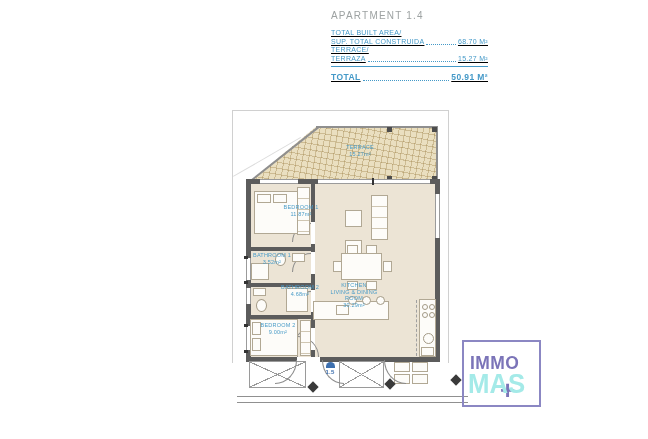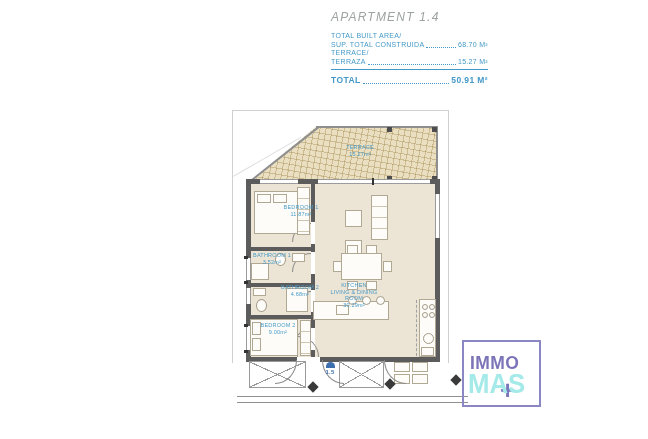--- a/index.html
+++ b/index.html
@@ -1,22 +1,22 @@
 <!DOCTYPE html>
 <html><head>
 <meta charset="utf-8">
 <style>
   html,body{margin:0;padding:0;background:#fff;}
   #canvas{position:relative;width:648px;height:439px;background:#fff;overflow:hidden;
           font-family:"Liberation Sans","DejaVu Sans",sans-serif;}
   .abs{position:absolute;}
   
   #summary{position:absolute;left:331px;top:10px;width:157px;}
-  .apt{font-size:12px;letter-spacing:1.2px;color:#9da2a2;font-style:italic;}
-  .sum{margin-top:8px;}
+  .apt{font-size:10px;letter-spacing:1.2px;color:#9da2a2;}
+  .sum{margin-top:8px;text-decoration:underline;}
   .srow1{font-size:7px;line-height:8.5px;color:#4499c8;letter-spacing:.3px;}
   .srow2{display:flex;align-items:flex-end;font-size:7px;line-height:8.5px;color:#4499c8;letter-spacing:.3px;}
   .lead{flex:1;border-bottom:1px dotted #4499c8;margin:0 2px 1px 2px;}
   .divider{border-top:1px solid #4499c8;margin-top:3px;}
   .trow{display:flex;align-items:flex-end;font-size:8.5px;line-height:10px;color:#4499c8;
         font-weight:bold;letter-spacing:.4px;margin-top:5px;}
   
   .w{position:absolute;background:#5c5c5c;}
   .f{position:absolute;border:1px solid #b1a894;background:#fdfcf9;box-sizing:border-box;}
   .el{position:absolute;border:1px solid #a39a86;background:#fdfcf9;border-radius:50%;box-sizing:border-box;}

